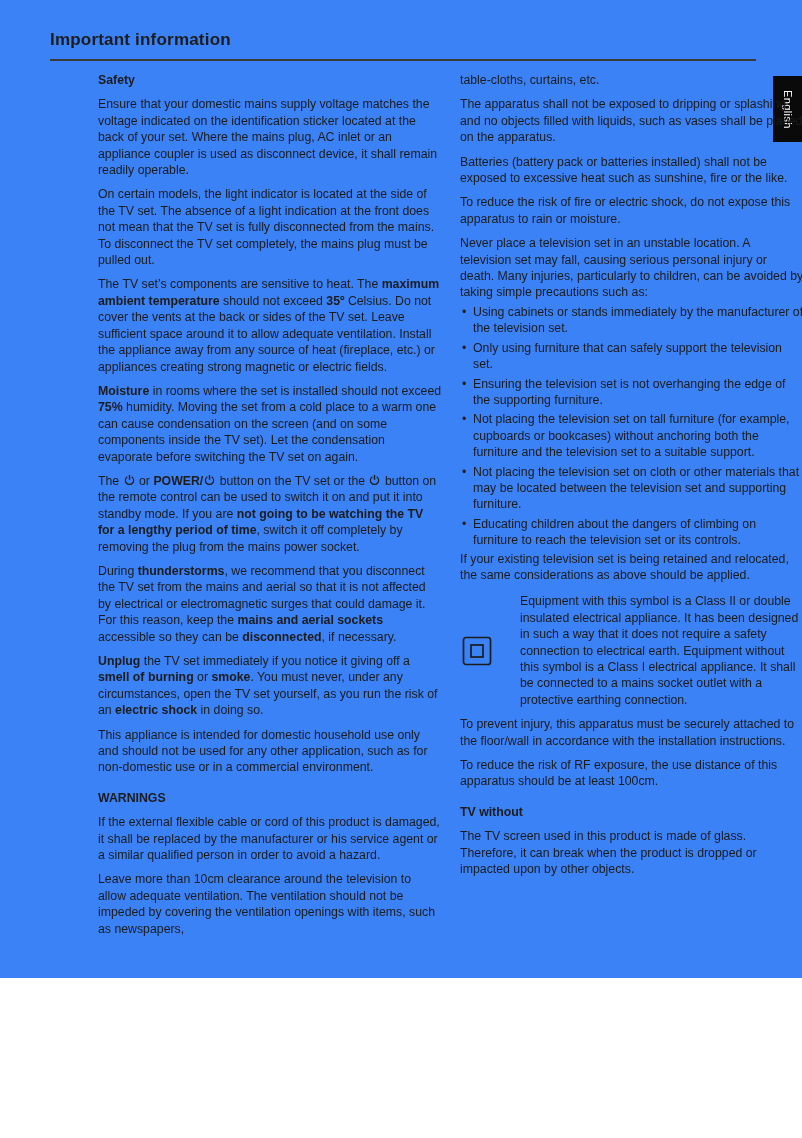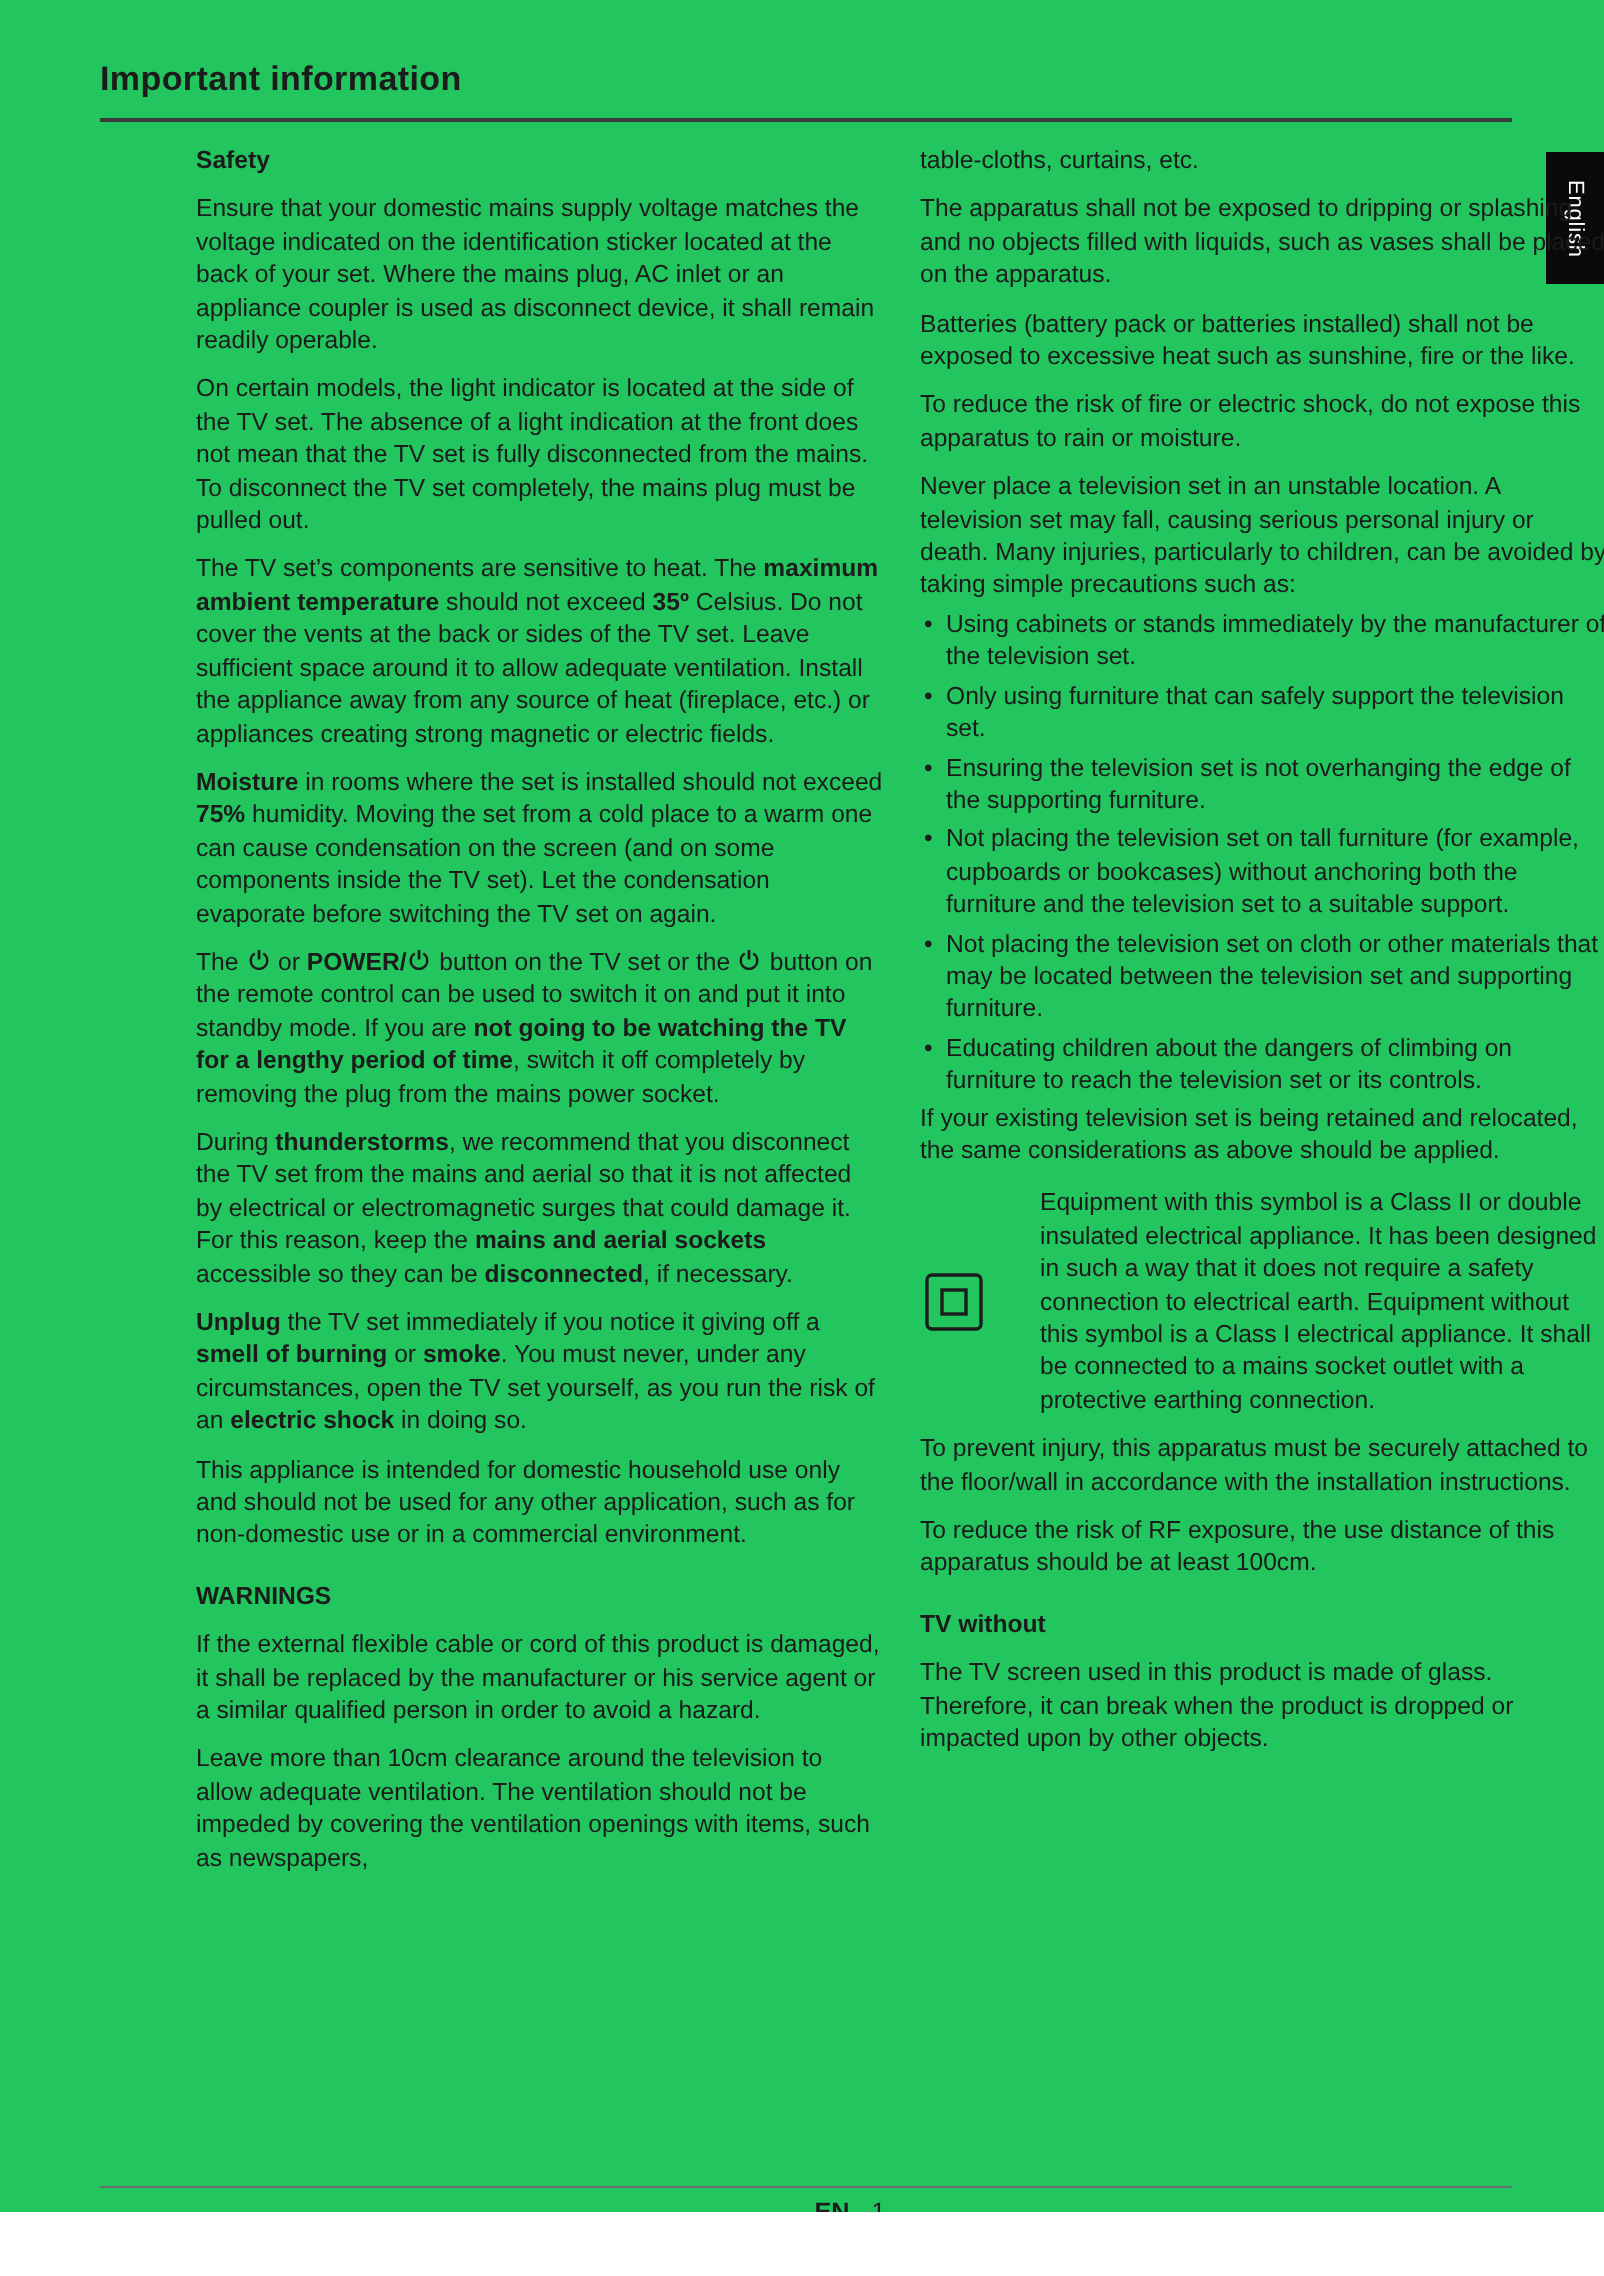--- a/index.html
+++ b/index.html
@@ -1,16 +1,16 @@
 <!DOCTYPE html>
 <html><head>
 <meta charset="utf-8">
 <style>
   html,body{margin:0;padding:0;background:#fff;}
-  .page{position:relative;width:802px;height:1106px;background:#22c55e;overflow:hidden;
+  .page{position:relative;width:802px;height:978px;background:#3b82f6;overflow:hidden;
         font-family:"Liberation Sans",sans-serif;color:#1c1c1c;}
   .title{position:absolute;left:50px;top:30px;font-size:17px;font-weight:bold;letter-spacing:0.2px;}
   .title-rule{position:absolute;left:50px;top:59px;width:706px;height:1.5px;background:#3a3a3a;}
   .lang-tab{position:absolute;right:0;top:76px;width:29px;height:66px;background:#0a0a0a;color:#ffffff;
             display:flex;align-items:center;justify-content:center;}
   .lang-tab span{writing-mode:vertical-rl;font-size:11px;letter-spacing:0.4px;}
   .columns{position:absolute;left:50px;top:72px;width:706px;display:flex;gap:18px;margin-left:48px;}
   .col{width:344px;font-size:12.3px;line-height:16.4px;}
   .blk{margin-top:8px;}
   .blk:first-child{margin-top:0;}

